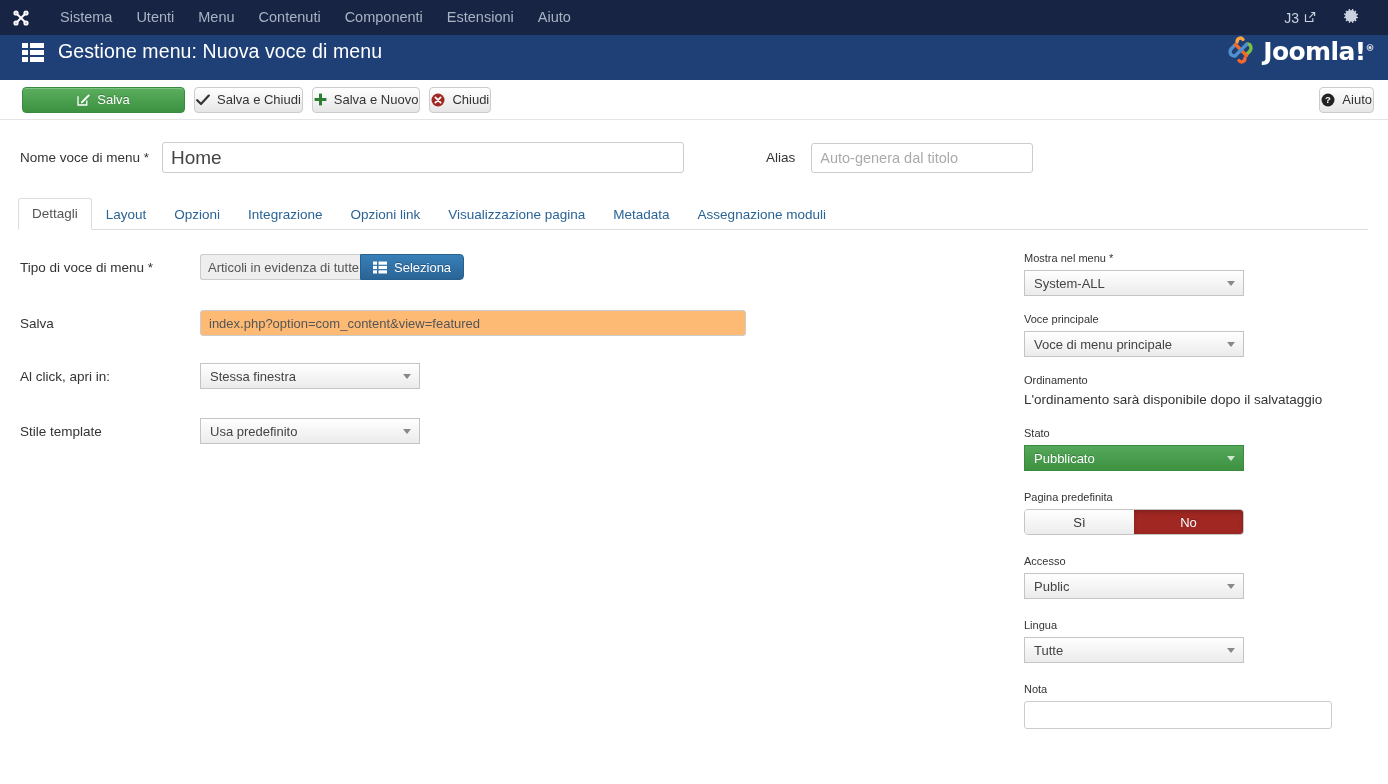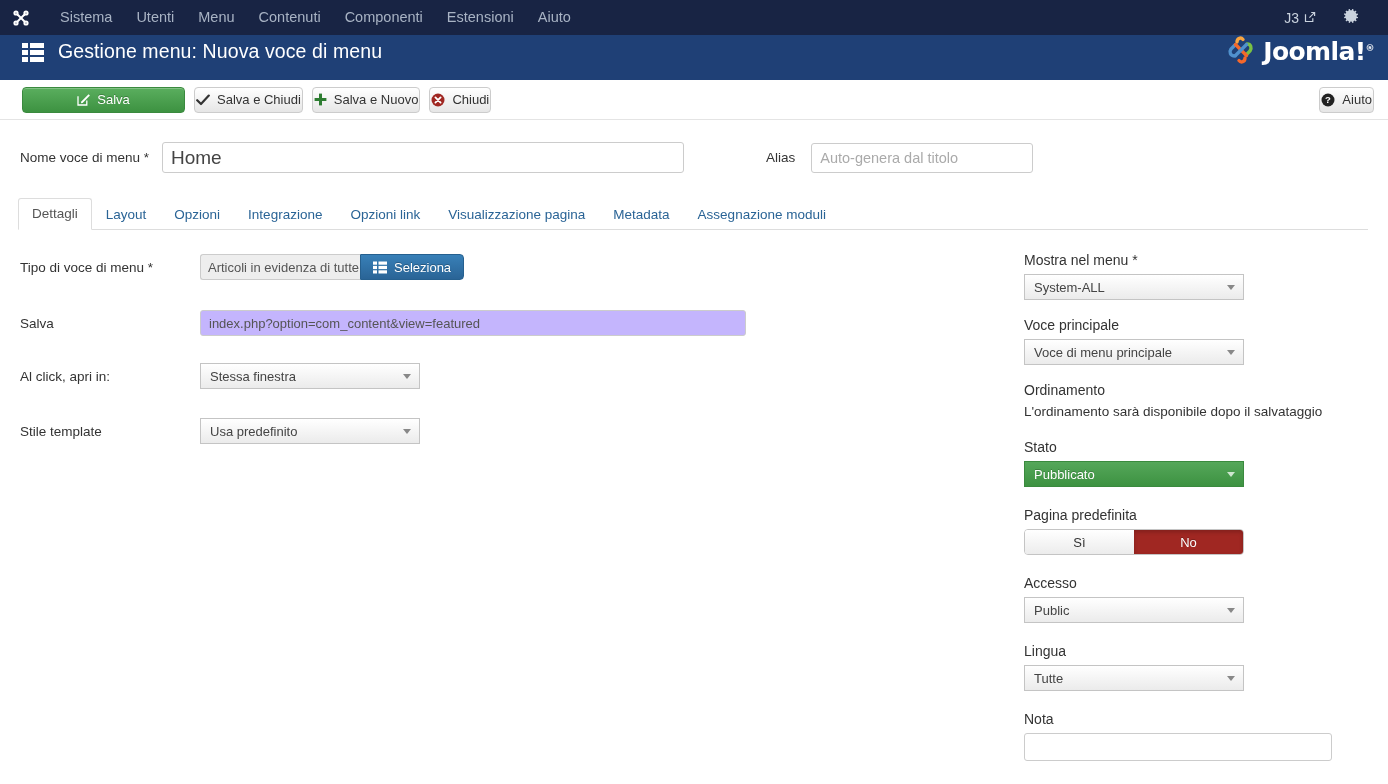--- a/index.html
+++ b/index.html
@@ -217,21 +217,21 @@
     border: 1px solid #26608f;
     border-radius: 0 4px 4px 0;
     color: #ffffff;
     cursor: pointer;
     text-shadow: 0 -1px 0 rgba(0,0,0,.25);
   }
 
   .link-input {
     width: 546px;
     height: 26px;
-    background: #c4b5fd;
+    background: #fdba74;
     border: 1px solid #cccccc;
     border-radius: 3px;
     font-size: 13px;
     color: #555555;
     padding: 0 8px;
     display: flex; align-items: center;
   }
 
   .sel {
     position: relative;
@@ -253,21 +253,21 @@
     right: 8px; top: 50%;
     margin-top: -2px;
     width: 0; height: 0;
     border-left: 4px solid transparent;
     border-right: 4px solid transparent;
     border-top: 5px solid #888888;
   }
   .sel-w220 { width: 220px; }
 
   .rlabel {
-    font-size: 14px;
+    font-size: 11px;
     color: #333333;
     margin-bottom: 6px;
     display: block;
   }
   .rgroup { margin-bottom: 17px; }
   .rnote { font-size: 13.5px; color: #333333; }
 
   .sel-green {
     background: linear-gradient(#55a75a, #3d9241);
     border: 1px solid #3a8a3e;

